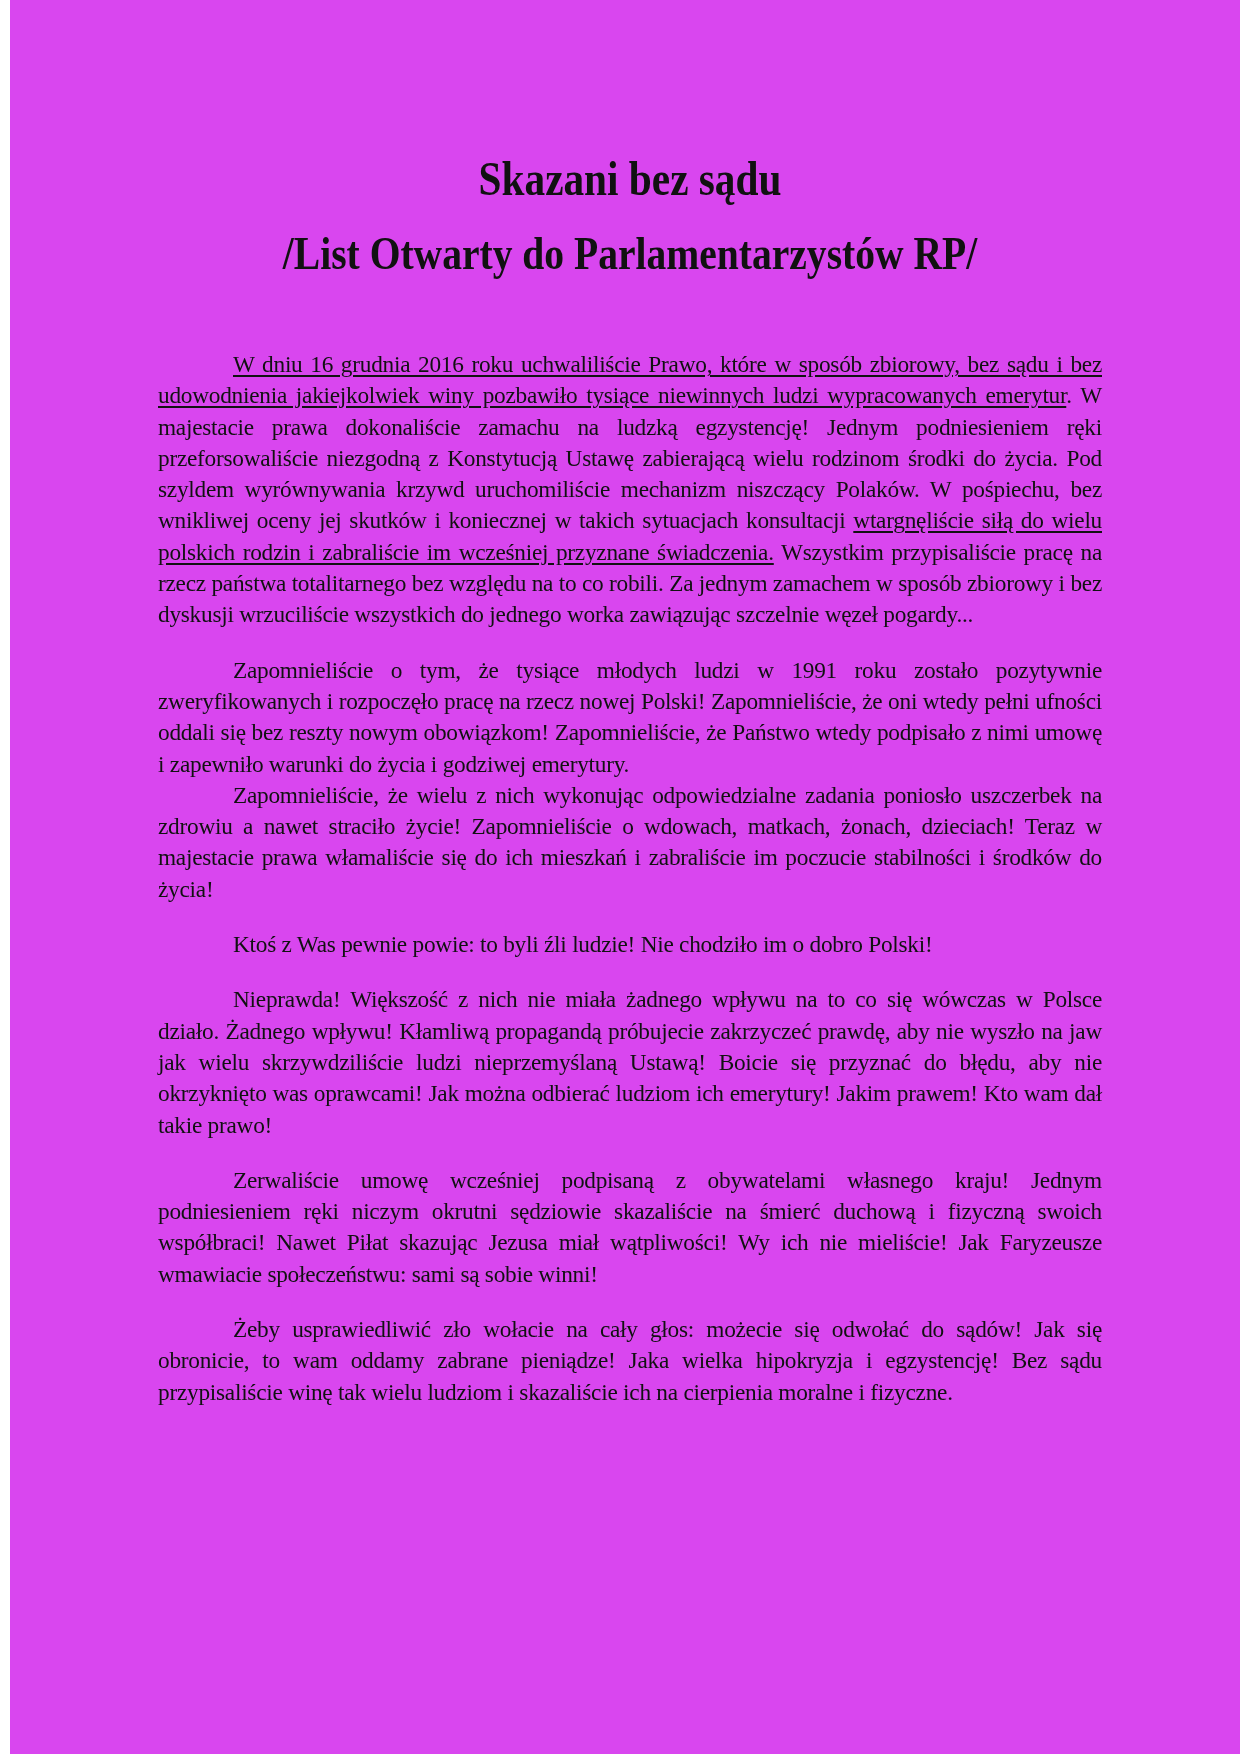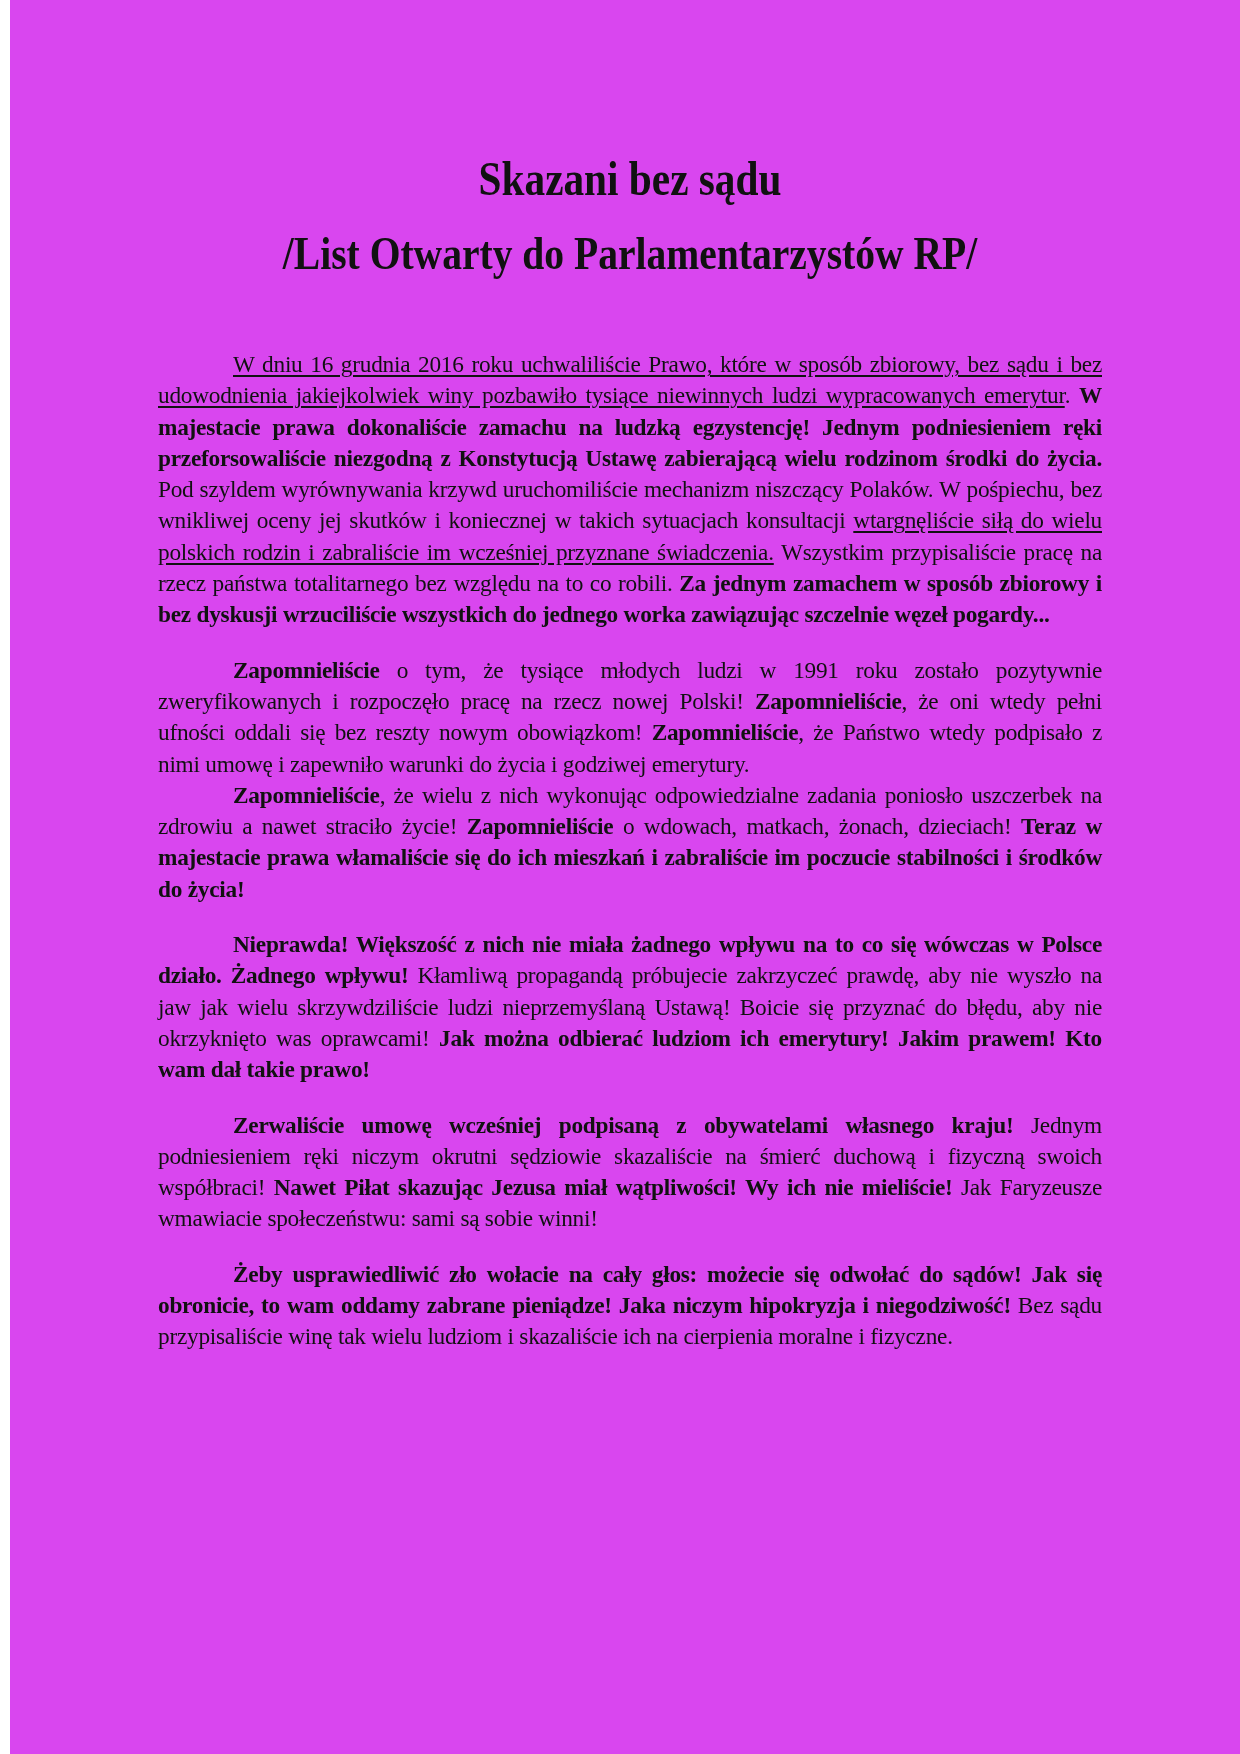--- a/index.html
+++ b/index.html
@@ -17,30 +17,31 @@
   .title2 { top: 226px; font-size: 46px; line-height: 56px; }
   .body {
     position: absolute; left: 148px; top: 349px; width: 944px;
   }
   .para {
     margin: 0; font-size: 23.3px; line-height: 31.3px; text-align: justify;
     letter-spacing: -0.25px;
   }
   .para.indent { text-indent: 75px; }
   .gap { margin-top: 24px; }
-  .seg-b { font-weight: bold; }
+  .seg-b { font-weight: normal; }
   .seg-u { text-decoration: underline; text-underline-offset: 3px; margin-top: 21px; }
 </style>
 </head>
 <body>
 
 <div class="page">
   <h1 class="title title1">Skazani bez sądu</h1>
   <h2 class="title title2">/List Otwarty do Parlamentarzystów RP/</h2>
   <div class="body" id="doc-body">
       <p class="para indent"><span class="seg-u">W dniu 16 grudnia 2016 roku uchwaliliście Prawo, które w sposób zbiorowy, bez sądu i bez udowodnienia jakiejkolwiek winy pozbawiło tysiące niewinnych ludzi wypracowanych emerytur</span><span class="seg-n">. </span><span class="seg-b">W majestacie prawa dokonaliście zamachu na ludzką egzystencję! Jednym podniesieniem ręki przeforsowaliście niezgodną z Konstytucją Ustawę zabierającą wielu rodzinom środki do życia.</span><span class="seg-n"> Pod szyldem wyrównywania krzywd uruchomiliście mechanizm niszczący Polaków. W pośpiechu, bez wnikliwej oceny jej skutków i koniecznej w takich sytuacjach konsultacji </span><span class="seg-u">wtargnęliście siłą do wielu polskich rodzin i zabraliście im wcześniej przyznane świadczenia.</span><span class="seg-n"> Wszystkim przypisaliście pracę na rzecz państwa totalitarnego bez względu na to co robili. </span><span class="seg-b">Za jednym zamachem w sposób zbiorowy i bez dyskusji wrzuciliście wszystkich do jednego worka zawiązując szczelnie węzeł pogardy...</span></p>
       <p class="para indent gap"><span class="seg-b">Zapomnieliście</span><span class="seg-n"> o tym, że tysiące młodych ludzi w 1991 roku zostało pozytywnie zweryfikowanych i rozpoczęło pracę na rzecz nowej Polski! </span><span class="seg-b">Zapomnieliście</span><span class="seg-n">, że oni wtedy pełni ufności oddali się bez reszty nowym obowiązkom! </span><span class="seg-b">Zapomnieliście</span><span class="seg-n">, że Państwo wtedy podpisało z nimi umowę i zapewniło warunki do życia i godziwej emerytury.</span></p>
       <p class="para indent"><span class="seg-b">Zapomnieliście</span><span class="seg-n">, że wielu z nich wykonując odpowiedzialne zadania poniosło uszczerbek na zdrowiu a nawet straciło życie! </span><span class="seg-b">Zapomnieliście</span><span class="seg-n"> o wdowach, matkach, żonach, dzieciach! </span><span class="seg-b">Teraz w majestacie prawa włamaliście się do ich mieszkań i zabraliście im poczucie stabilności i środków do życia!</span></p>
+      <p class="para indent gap"><span class="seg-n">Ktoś z Was pewnie powie: to byli źli ludzie! Nie chodziło im o dobro Polski!</span></p>
       <p class="para indent gap"><span class="seg-b">Nieprawda! Większość z nich nie miała żadnego wpływu na to co się wówczas w Polsce działo. Żadnego wpływu!</span><span class="seg-n"> Kłamliwą propagandą próbujecie zakrzyczeć prawdę, aby nie wyszło na jaw jak wielu skrzywdziliście ludzi nieprzemyślaną Ustawą! Boicie się przyznać do błędu, aby nie okrzyknięto was oprawcami! </span><span class="seg-b">Jak można odbierać ludziom ich emerytury! Jakim prawem! Kto wam dał takie prawo!</span></p>
       <p class="para indent gap"><span class="seg-b">Zerwaliście umowę wcześniej podpisaną z obywatelami własnego kraju!</span><span class="seg-n"> Jednym podniesieniem ręki niczym okrutni sędziowie skazaliście na śmierć duchową i fizyczną swoich współbraci! </span><span class="seg-b">Nawet Piłat skazując Jezusa miał wątpliwości! Wy ich nie mieliście!</span><span class="seg-n"> Jak Faryzeusze wmawiacie społeczeństwu: sami są sobie winni!</span></p>
-      <p class="para indent gap"><span class="seg-b">Żeby usprawiedliwić zło wołacie na cały głos: możecie się odwołać do sądów! Jak się obronicie, to wam oddamy zabrane pieniądze! Jaka niczym hipokryzja i niegodziwość!</span><span class="seg-n"> Bez sądu przypisaliście winę tak wielu ludziom i skazaliście ich na cierpienia moralne i fizyczne.</span></p>
+      <p class="para indent gap"><span class="seg-b">Żeby usprawiedliwić zło wołacie na cały głos: możecie się odwołać do sądów! Jak się obronicie, to wam oddamy zabrane pieniądze! Jaka wielka hipokryzja i egzystencję!</span><span class="seg-n"> Bez sądu przypisaliście winę tak wielu ludziom i skazaliście ich na cierpienia moralne i fizyczne.</span></p>
     </div>
 </div>
 
 </body></html>

